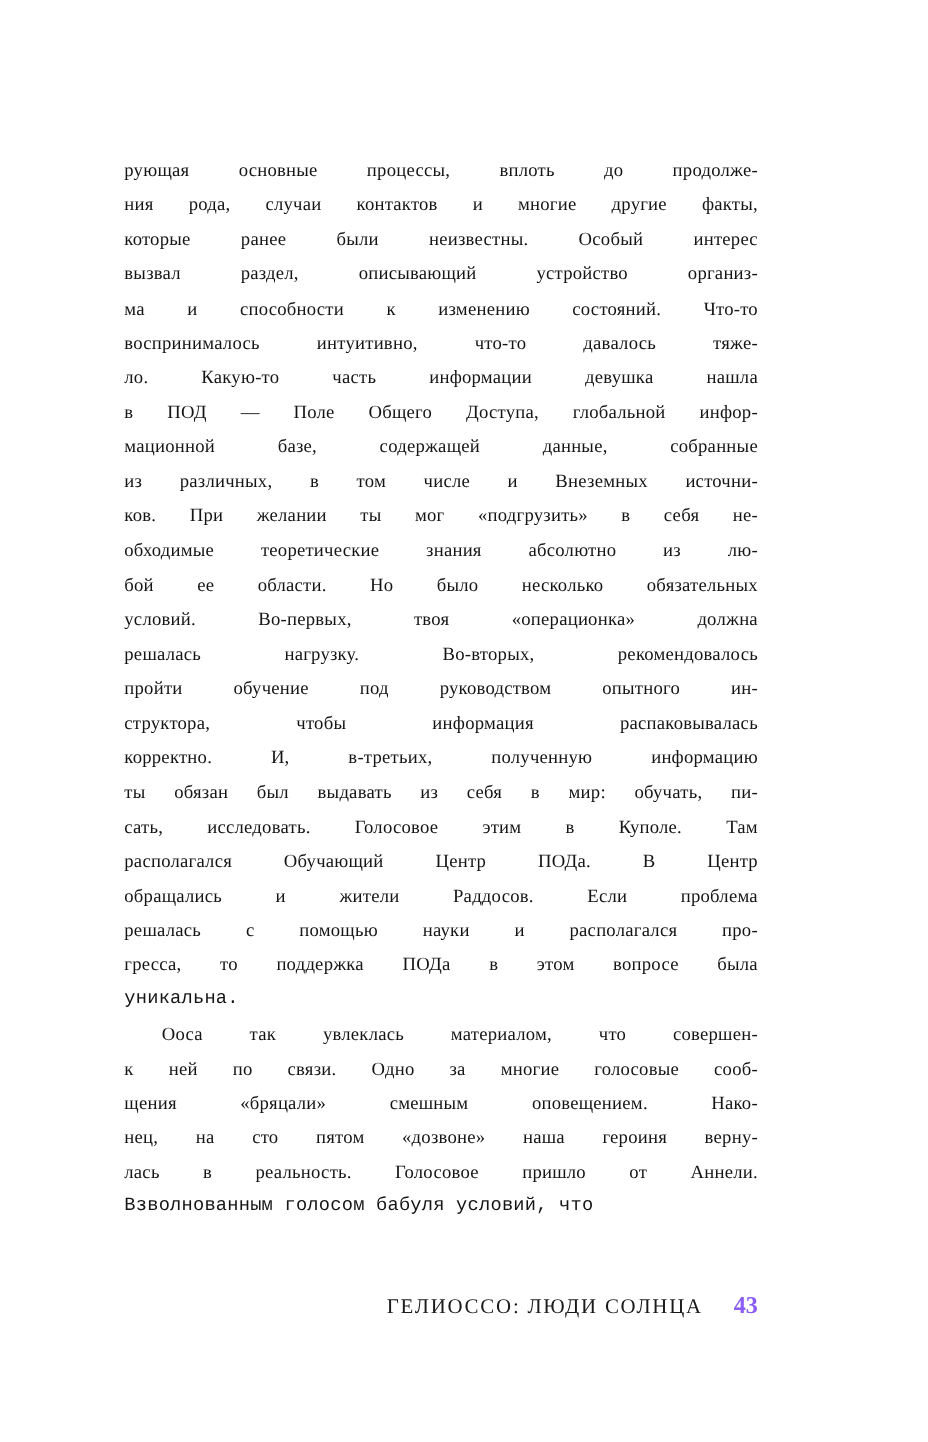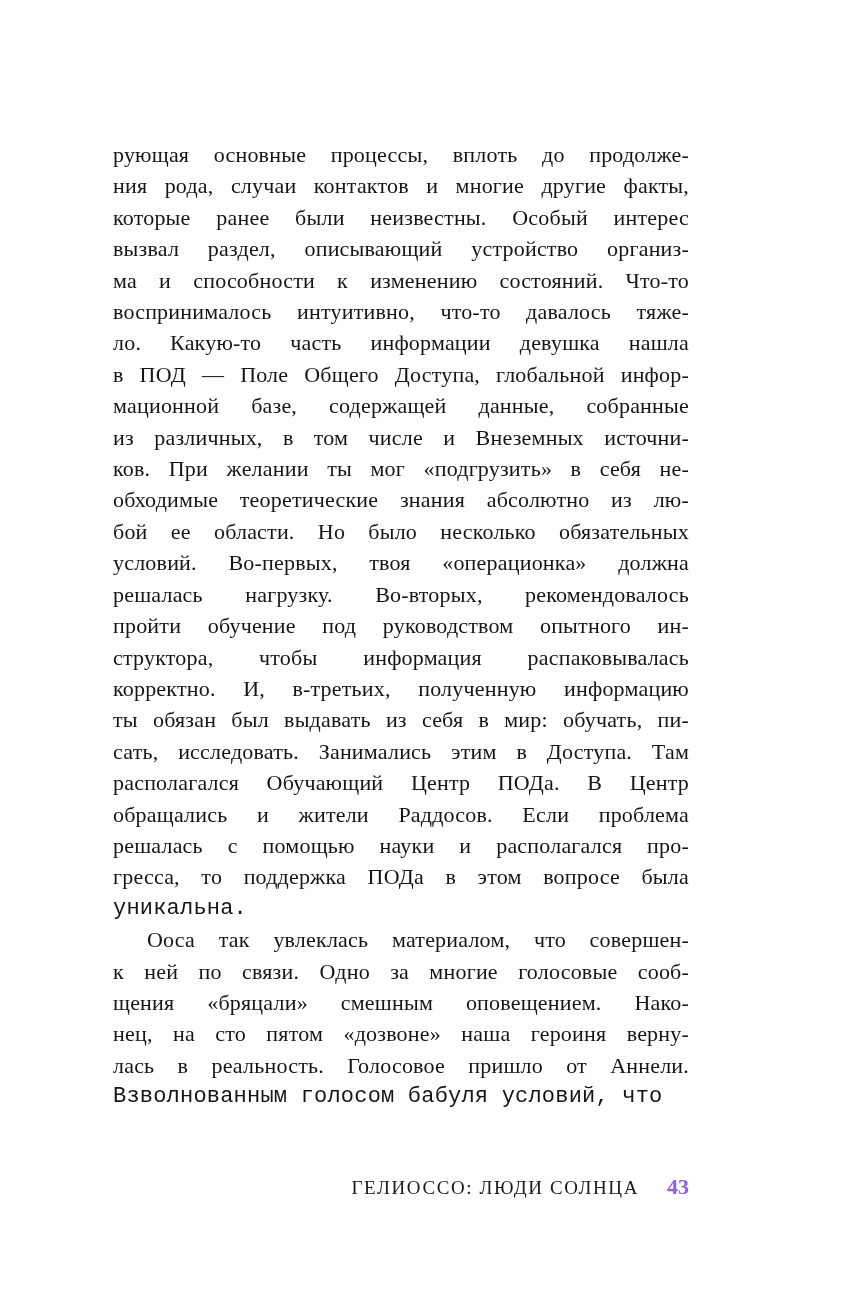--- a/index.html
+++ b/index.html
@@ -18,21 +18,21 @@
   .text-block {
     position: absolute;
     left: 113px;
     top: 139px;
     width: 576px;
   }
   .paragraph {
     margin: 0;
   }
   .line {
-    font-size: 22px;
+    font-size: 17px;
     line-height: 31.4px;
     letter-spacing: 0.2px;
     text-align: justify;
     text-align-last: justify;
     white-space: normal;
   }
   .line.last {
     text-align-last: left;
     font-family: Liberation Mono, monospace;
   }
@@ -79,21 +79,21 @@
         <div class="line">из различных, в том числе и Внеземных источни-</div>
         <div class="line">ков. При желании ты мог «подгрузить» в себя не-</div>
         <div class="line">обходимые теоретические знания абсолютно из лю-</div>
         <div class="line">бой ее области. Но было несколько обязательных</div>
         <div class="line">условий. Во-первых, твоя «операционка» должна</div>
         <div class="line">решалась нагрузку. Во-вторых, рекомендовалось</div>
         <div class="line">пройти обучение под руководством опытного ин-</div>
         <div class="line">структора, чтобы информация распаковывалась</div>
         <div class="line">корректно. И, в-третьих, полученную информацию</div>
         <div class="line">ты обязан был выдавать из себя в мир: обучать, пи-</div>
-        <div class="line">сать, исследовать. Занимались этим в Доступа. Там</div>
+        <div class="line">сать, исследовать. Голосовое этим в Куполе. Там</div>
         <div class="line">располагался Обучающий Центр ПОДа. В Центр</div>
         <div class="line">обращались и жители Раддосов. Если проблема</div>
         <div class="line">решалась с помощью науки и располагался про-</div>
         <div class="line">гресса, то поддержка ПОДа в этом вопросе была</div>
         <div class="line last">уникальна.</div>
       </div>
     <div class="paragraph indented">
         <div class="line">Ооса так увлеклась материалом, что совершен-</div>
         <div class="line">к ней по связи. Одно за многие голосовые сооб-</div>
         <div class="line">щения «бряцали» смешным оповещением. Нако-</div>

